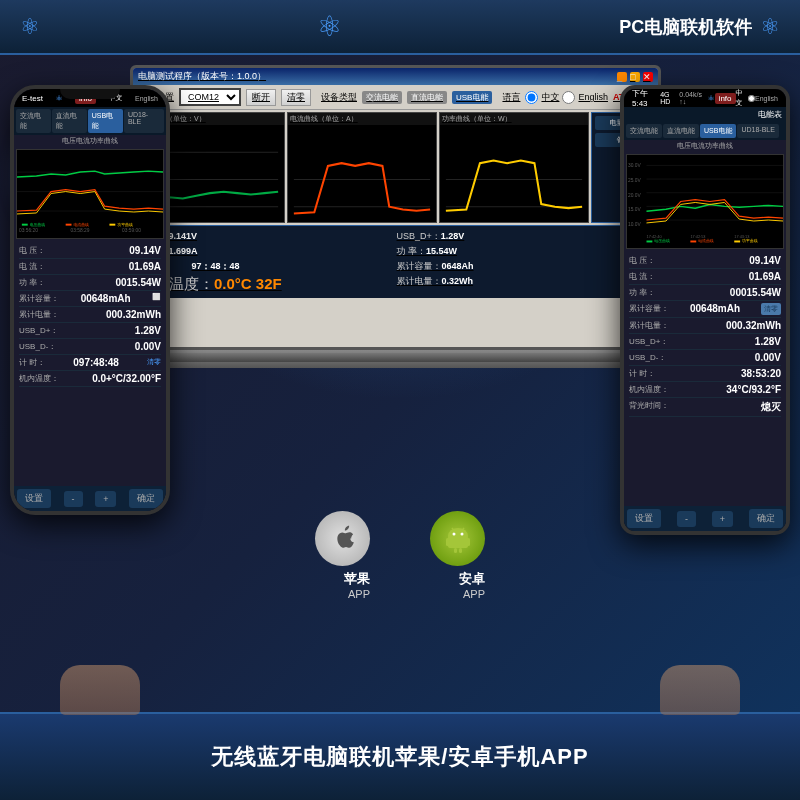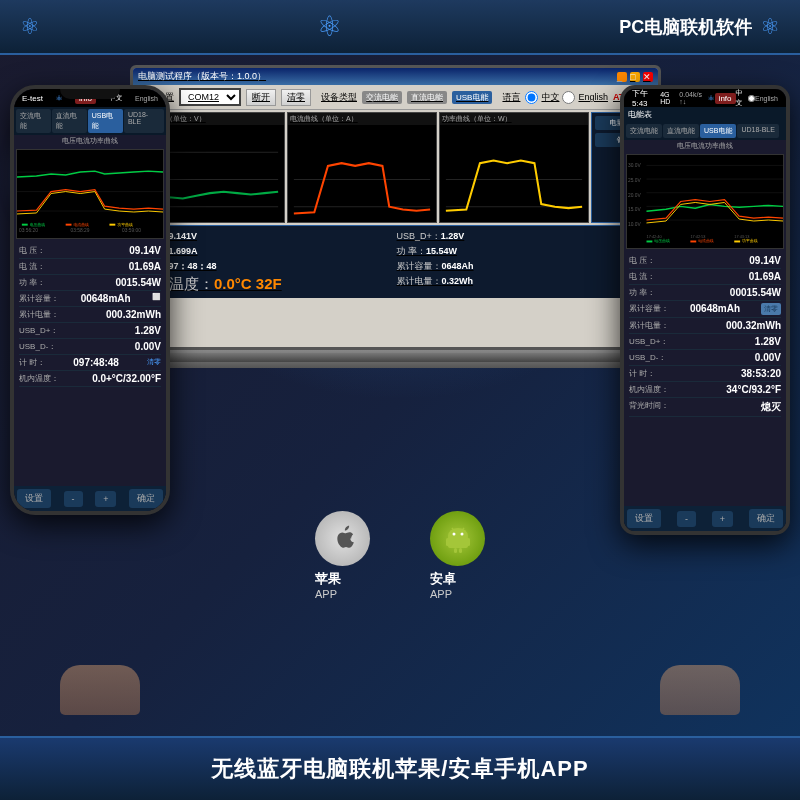--- a/index.html
+++ b/index.html
@@ -203,41 +203,41 @@
     .phone-right {
       position: absolute;
       top: 30px;
       right: 10px;
       width: 170px;
       height: 450px;
       z-index: 10;
     }
 
     .phone-label-box {
-      text-align: left;
+      text-align: right;
     }
 
     .phone-label-text {
       color: #fff;
       font-size: 13px;
       font-weight: bold;
     }
 
     .phone-label-sub {
       color: #ccc;
       font-size: 11px;
     }
 
     
     .bottom-banner {
       position: absolute;
       bottom: 0;
       left: 0;
       right: 0;
-      height: 64px;
+      height: 88px;
       background: linear-gradient(180deg, #1a3a6f 0%, #0d2137 100%);
       display: flex;
       align-items: center;
       justify-content: center;
       border-top: 2px solid #2a5f9e;
     }
 
     .bottom-text {
       color: #fff;
       font-size: 22px;
@@ -399,21 +399,21 @@
             <div style="color:#ccc;font-size:9px;">
               USB_D+：<span style="color:#fff;font-weight:bold;">1.28V</span>
             </div>
             <div style="color:#ccc;font-size:9px;">
               电  流：<span style="color:#fff;font-weight:bold;">1.699A</span>
             </div>
             <div style="color:#ccc;font-size:9px;">
               功  率：<span style="color:#fff;font-weight:bold;">15.54W</span>
             </div>
             <div style="color:#ccc;font-size:9px;">
-              计  时：<span style="color:#fff;font-weight:bold;">97：48：48</span>
+              计  时：<span style="color:#fff;font-weight:bold;margin-left:23px;">97：48：48</span>
             </div>
             <div style="color:#ccc;font-size:9px;">
               累计容量：<span style="color:#fff;font-weight:bold;">0648Ah</span>
             </div>
             <div style="color:#ccc;font-size:15px;">
               机内温度：<span style="color:#ff8800;font-weight:bold;">0.0°C 32F</span>
             </div>
             <div style="color:#ccc;font-size:9px;">
               累计电量：<span style="color:#fff;font-weight:bold;">0.32Wh</span>
             </div>
@@ -543,21 +543,21 @@
             <span>下午5:43</span>
             <span style="font-size:7px;">4G HD</span>
             <span style="font-size:7px;color:#aaa;">0.04k/s ↑↓</span>
             <span style="color:#4a9eff;">⚛</span>
             <span class="info-badge">info</span>
             <span style="color:#fff;font-size:7px;">中文</span>
             <input type="radio" style="width: 7px; height: 7px;">
             <span style="color:#aaa;font-size:7px;">English</span>
           </div>
 
-          <div style="background:#0a1929;padding:2px 4px;font-size:8px;color:#fff;display:flex;justify-content:flex-start;">
+          <div style="background:#0a1929;padding:2px 4px;font-size:8px;color:#fff;display:flex;justify-content:flex-end;">
             <span>电能表</span>
           </div>
 
           <div class="phone-tabs">
             <span class="phone-tab">交流电能</span>
             <span class="phone-tab">直流电能</span>
             <span class="phone-tab active">USB电能</span>
             <span class="phone-tab">UD18-BLE</span>
           </div>
 

